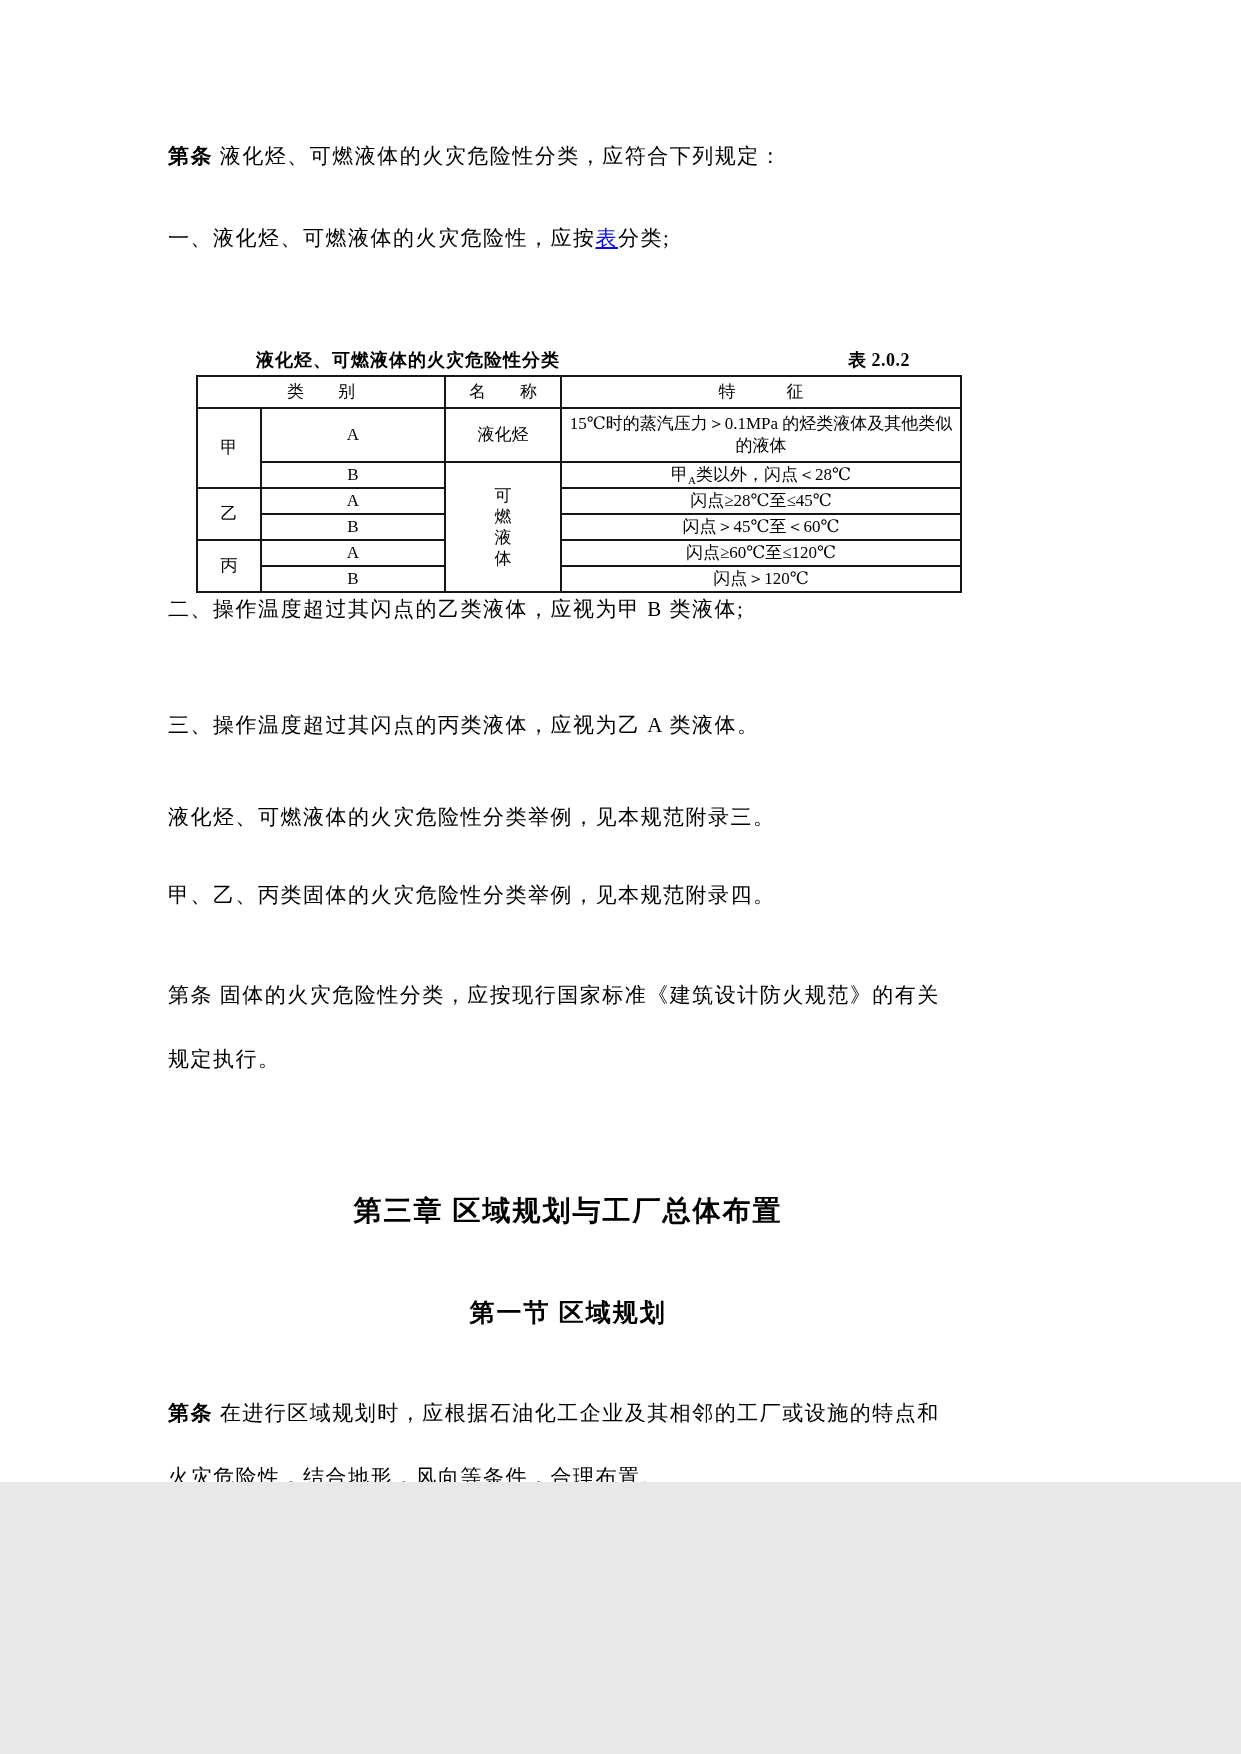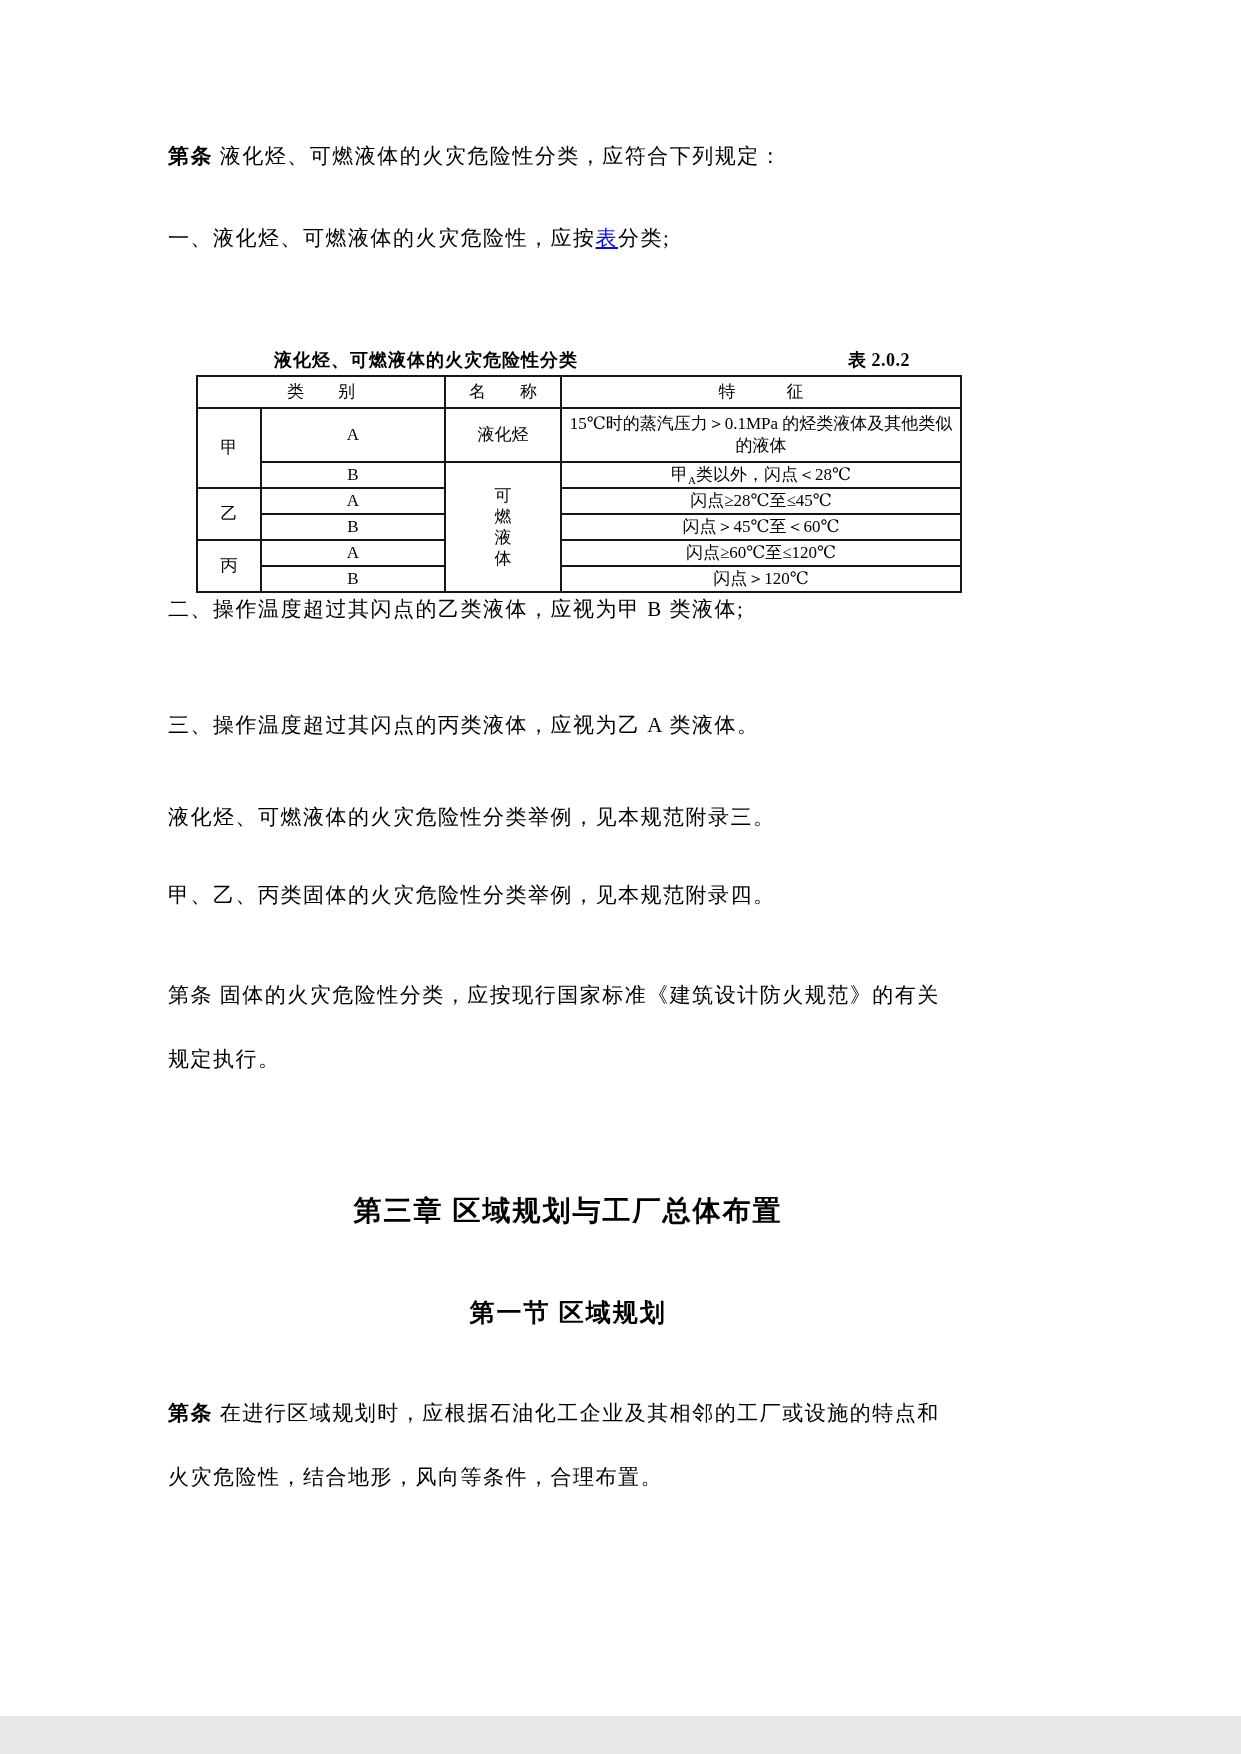--- a/index.html
+++ b/index.html
@@ -1,18 +1,18 @@
 <!DOCTYPE html>
 <html><head>
 <meta charset="utf-8">
 <style>
   html,body{margin:0;padding:0;background:#e8e8e8;}
   .page{
     position:relative;
-    width:1241px;height:1716px;
+    width:1241px;height:1482px;
     background:#ffffff;
     margin:0 auto;
     font-family:"Liberation Serif","DejaVu Serif",serif;
     color:#000;
     overflow:hidden;
   }
   .content{
     position:absolute;left:168px;top:0;width:800px;
   }
   .para{
@@ -60,21 +60,21 @@
   }
   .table-caption{
     display:flex;
     align-items:flex-end;
     font-weight:bold;
     font-size:18px;
     letter-spacing:1px;
     margin-bottom:3px;
     height:24px;
   }
-  .table-caption .cap-title{margin-left:78px;}
+  .table-caption .cap-title{margin-left:60px;}
   .table-caption .cap-ref{margin-left:auto;margin-right:50px;letter-spacing:0.5px;}
   table.cls{
     border-collapse:collapse;
     width:764px;
     table-layout:fixed;
     font-size:17px;
     padding-left:10px;
   }
   table.cls td,table.cls th{
     border:2px solid #161616;

